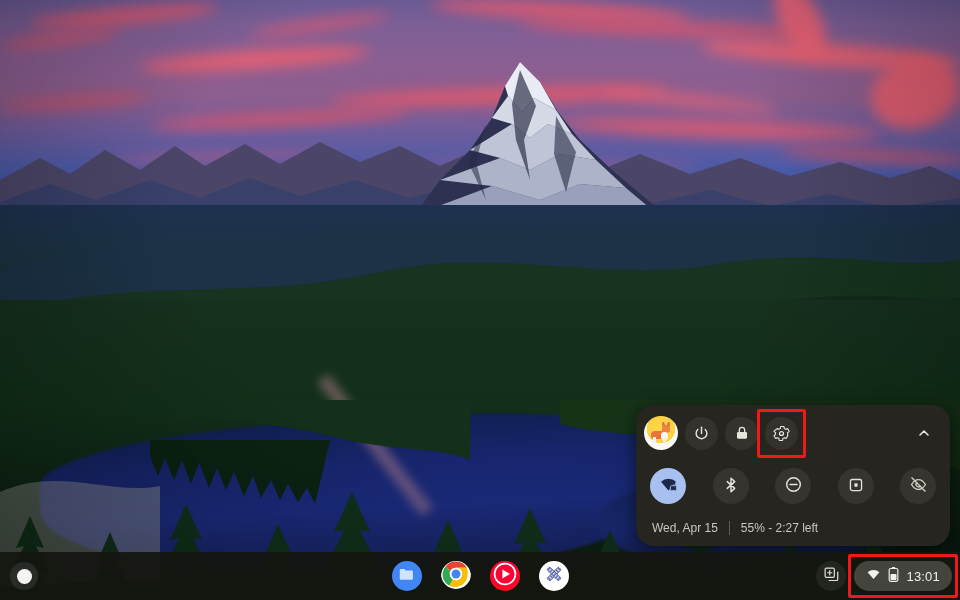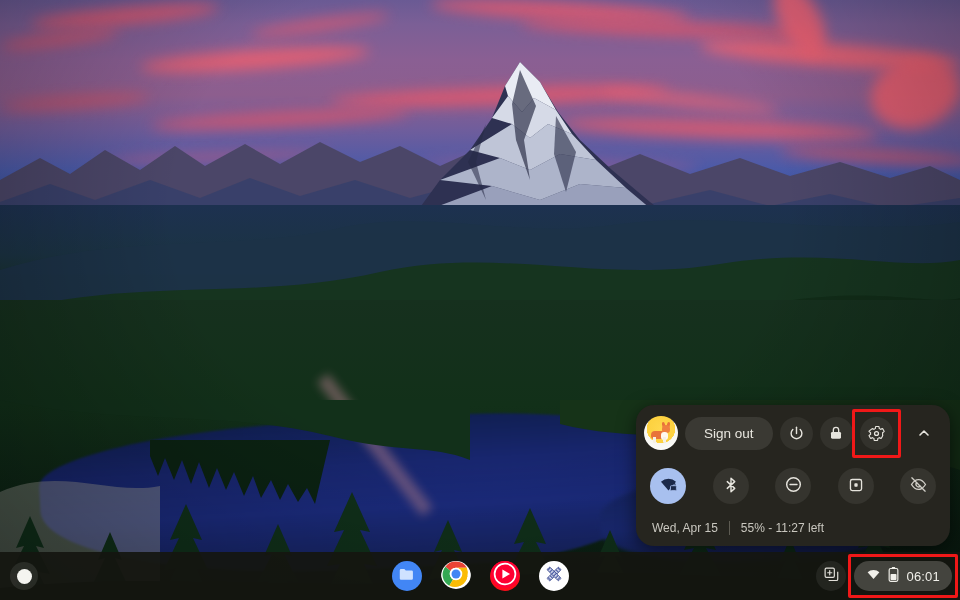--- a/index.html
+++ b/index.html
@@ -443,21 +443,20 @@
       <div class="avatar">
         <div class="corgi-ear1"></div>
           <div class="corgi-ear2"></div>
         <div class="corgi-body"></div>
         <div class="corgi-head"></div>
         <div class="corgi-chest"></div>
         <div class="corgi-leg1"></div>
           <div class="corgi-leg2"></div>
       </div>
 
-      <button class="signout-btn">Sign out</button>
 
       <button class="icon-btn">
         <span>
           <svg width="17" height="17" viewBox="0 0 24 24" fill="none" stroke="#e6e4dd" stroke-width="2" stroke-linecap="round">
             <path d="M12 3 L12 12"></path>
             <path d="M6.8 6.2 A7.6 7.6 0 1 0 17.2 6.2"></path>
           </svg>
         </span>
       </button>
 
@@ -539,21 +538,21 @@
             <path d="M9.6 9.8 a3.2 3.2 0 0 0 4.5 4.5"></path>
             <line x1="3.6" y1="3.6" x2="20.4" y2="20.4"></line>
           </svg>
         </span>
       </button>
     </div>
 
     <div class="qs-footer">
       <span>Wed, Apr 15</span>
       <span class="qs-sep"></span>
-      <span>55% - 11:27 left</span>
+      <span>55% - 2:27 left</span>
     </div>
   </div>
 
   <div class="shelf">
 
     <div class="launcher">
       <div class="launcher-dot"></div>
     </div>
 
     <div class="shelf-apps">
@@ -633,19 +632,19 @@
               <path d="M12 19 L2.6 8.4 a13.6 13.6 0 0 1 18.8 0 Z" fill="#f1f0ea"></path>
             </svg>
           </span>
           <span>
             <svg width="11" height="15" viewBox="0 0 12 18">
               <rect x="4" y="0" width="4" height="1.8" rx=".6" fill="#f1f0ea"></rect>
               <rect x=".8" y="1.8" width="10.4" height="15.4" rx="1.8" fill="none" stroke="#f1f0ea" stroke-width="1.4"></rect>
               <rect x="2.4" y="8.4" width="7.2" height="7.2" rx=".8" fill="#f1f0ea"></rect>
             </svg>
           </span>
-          <span class="status-time">06:01</span>
+          <span class="status-time">13:01</span>
         </div>
         <div class="status-highlight"></div>
       </div>
     </div>
   </div>
 </div>
 
 </body></html>

